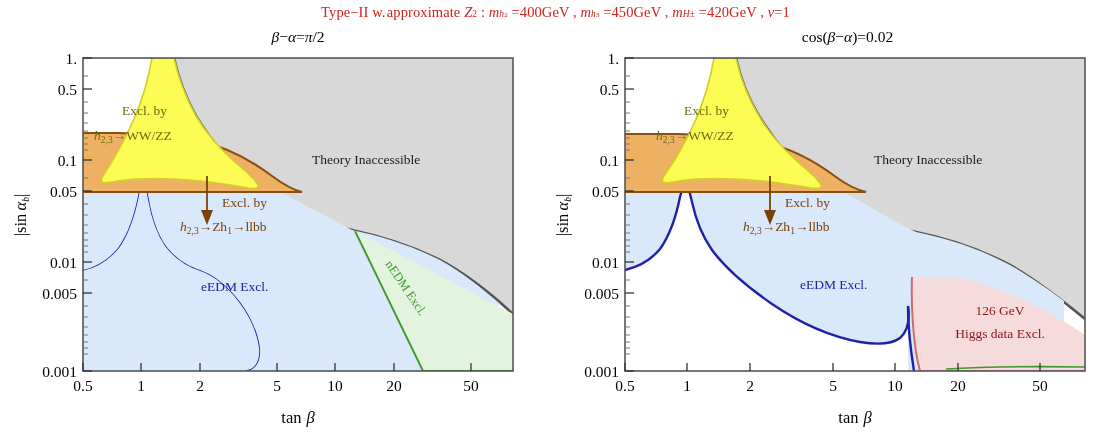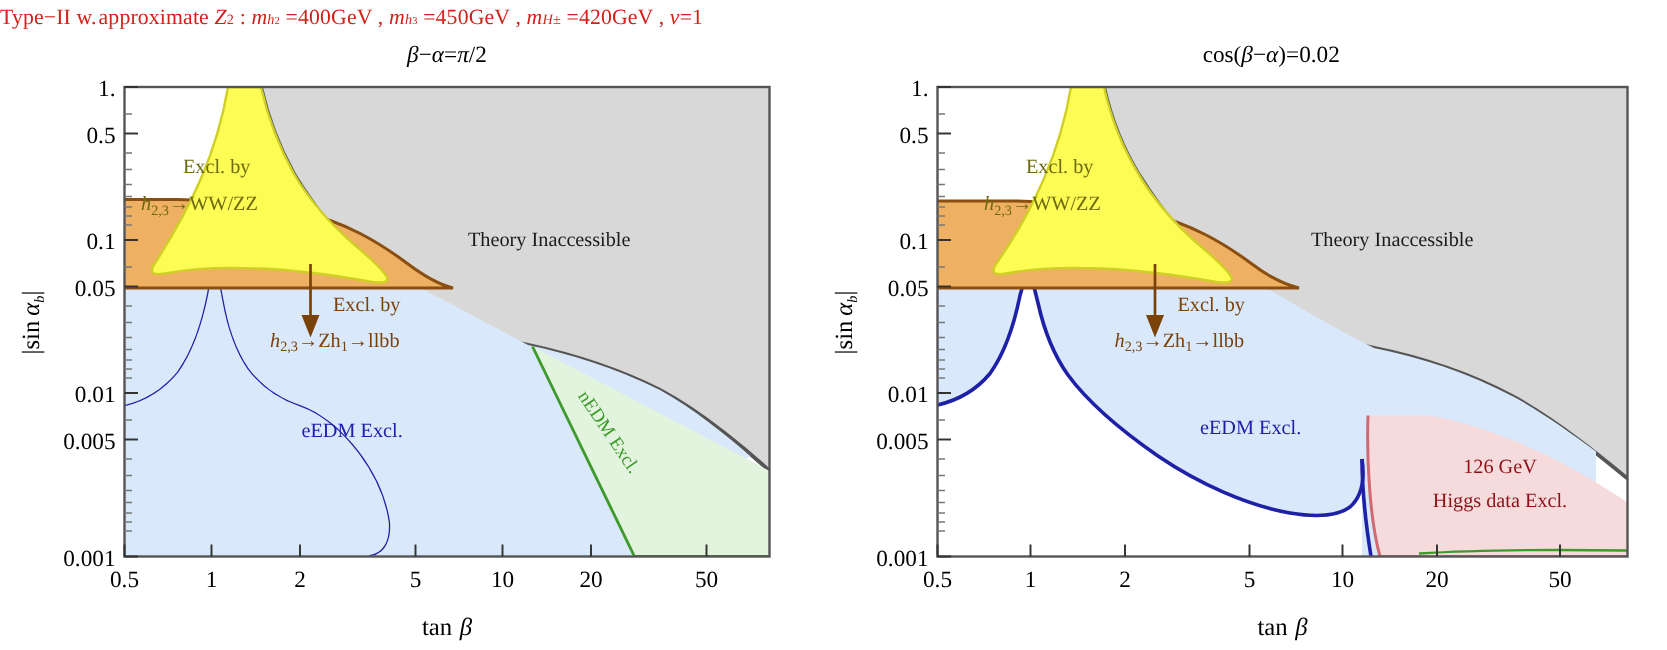--- a/index.html
+++ b/index.html
@@ -5,21 +5,21 @@
   html,body{margin:0;padding:0;}
   body{
     width:1111px;height:433px;
     background:#ffffff;
     font-family:"Liberation Serif", serif;
     overflow:hidden;
     position:relative;
   }
   #suptitle{
     position:absolute;top:4px;left:0;width:1111px;
-    text-align:left;
+    text-align:center;
     color:#d4201a;
     font-size:14.5px;
     font-family:"Liberation Serif", serif;
     letter-spacing:0.1px;
     white-space:nowrap;
   }
   .panel{position:absolute;top:24px;height:409px;}
   #panel-left{left:0;width:556px;}
   #panel-right{left:548px;width:563px;}
   .paneltitle{

